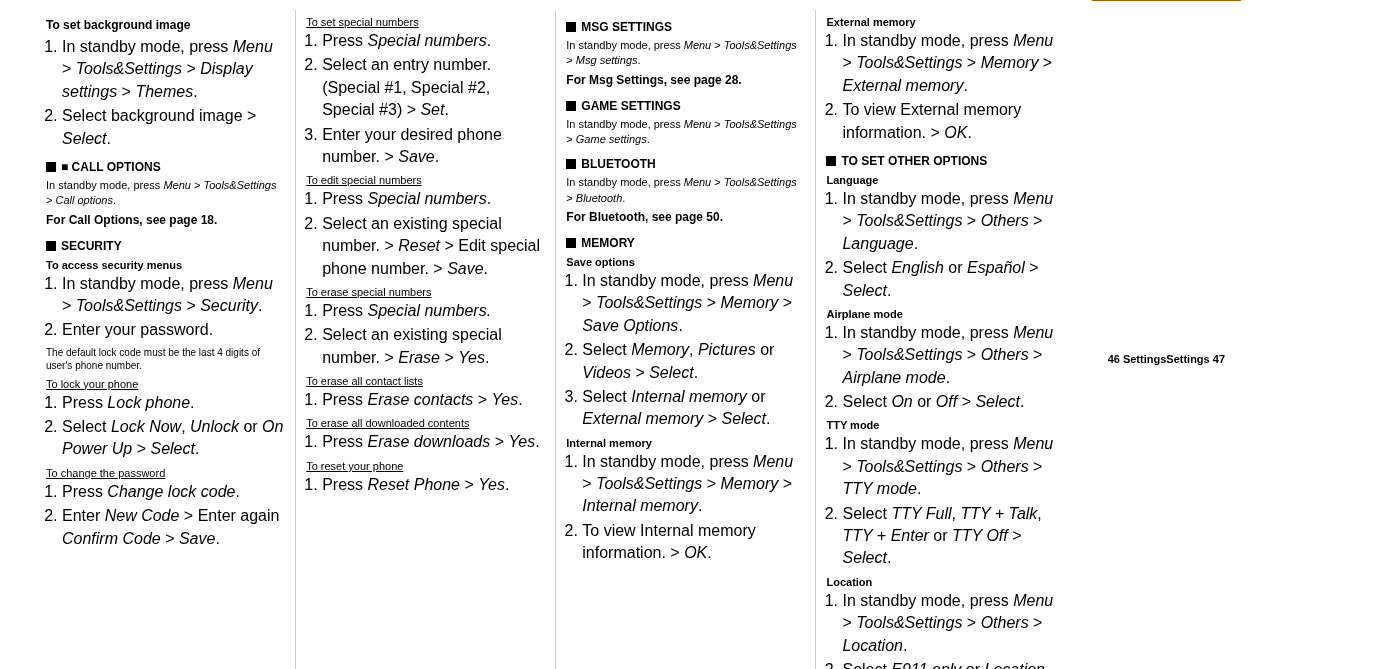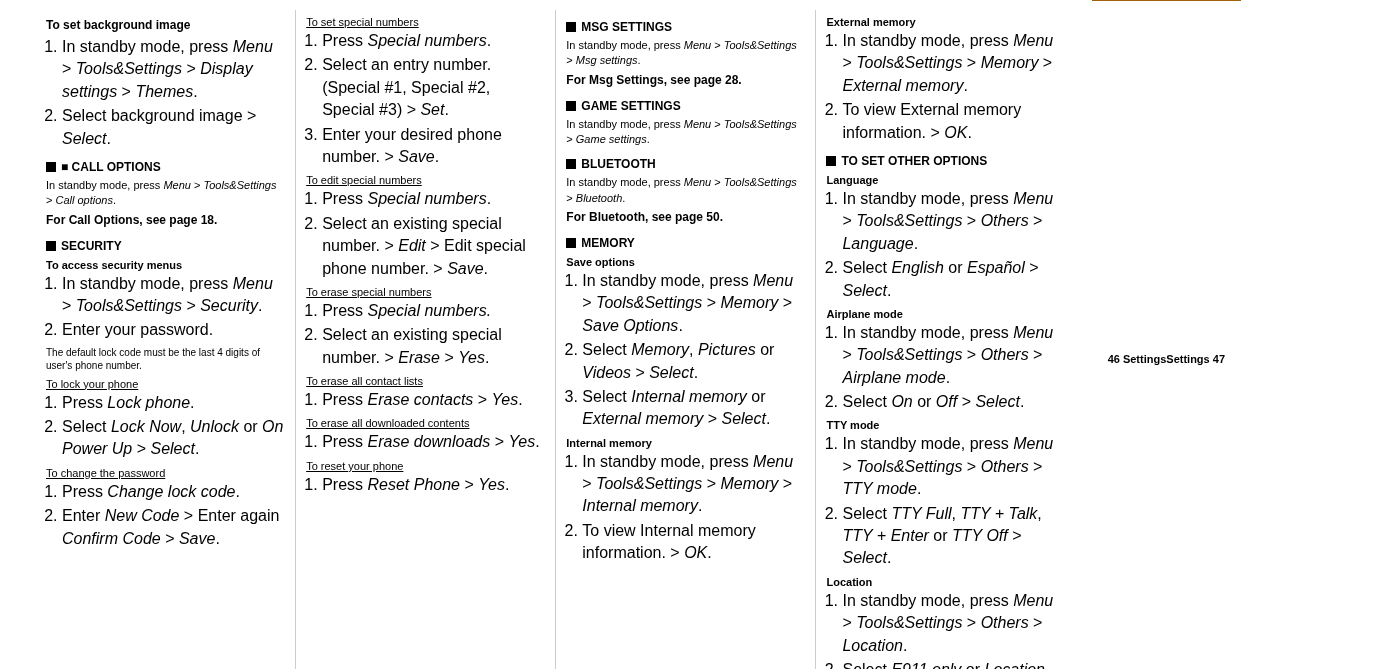--- a/index.html
+++ b/index.html
@@ -155,21 +155,21 @@
       <span class="underline-heading">To set special numbers</span>
       <ol>
         <li>Press <span class="italic">Special numbers</span>.</li>
         <li>Select an entry number. (Special #1, Special #2, Special #3) &gt; <span class="italic">Set</span>.</li>
         <li>Enter your desired phone number. &gt; <span class="italic">Save</span>.</li>
       </ol>
 
       <span class="underline-heading">To edit special numbers</span>
       <ol>
         <li>Press <span class="italic">Special numbers</span>.</li>
-        <li>Select an existing special number. &gt; <span class="italic">Edit</span> &gt; Edit special phone number. &gt; <span class="italic">Save</span>.</li>
+        <li>Select an existing special number. &gt; <span class="italic">Reset</span> &gt; Edit special phone number. &gt; <span class="italic">Save</span>.</li>
       </ol>
 
       <span class="underline-heading">To erase special numbers</span>
       <ol>
         <li>Press <span class="italic">Special numbers.</span></li>
         <li>Select an existing special number. &gt; <span class="italic">Erase</span> &gt; <span class="italic">Yes</span>.</li>
       </ol>
 
       <span class="underline-heading">To erase all contact lists</span>
       <ol>

